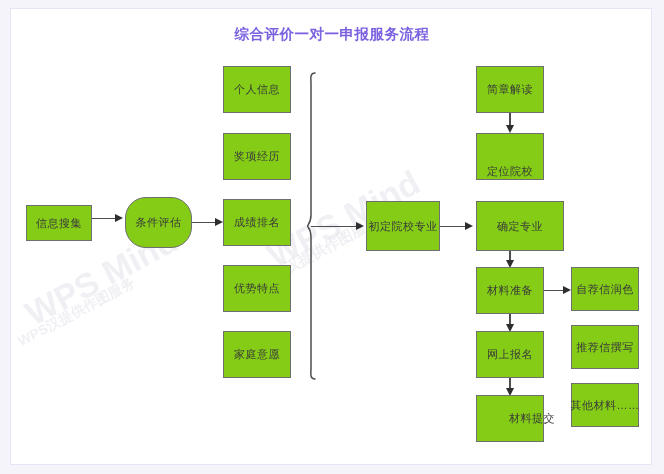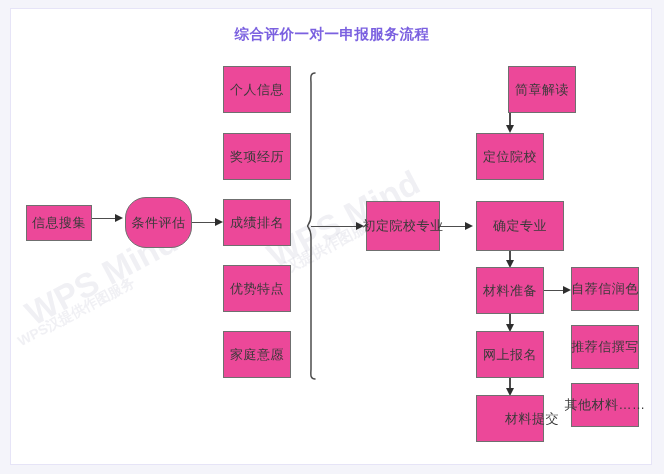--- a/index.html
+++ b/index.html
@@ -52,26 +52,26 @@
   }
   .wm-a { left: 250px; top: 232px; font-size: 34px; }
   .wm-b { left: 240px; top: 268px; font-size: 15px; }
   .wm-c { left: 8px;   top: 290px; font-size: 34px; }
   .wm-d { left: 4px;   top: 326px; font-size: 14px; }
 
   
   .node {
     position: absolute;
     box-sizing: border-box;
-    background: #ec4899;
+    background: #84cc16;
     border: 1.4px solid #6f6f6f;
     display: flex;
     align-items: center;
     justify-content: center;
-    font-size: 13px;
+    font-size: 11px;
     color: #3a3a3a;
     letter-spacing: 0.5px;
     white-space: nowrap;
   }
 
   
   .line-h, .line-v {
     position: absolute;
     background: #4d4d4d;
   }
@@ -144,28 +144,28 @@
     <div class="line-h" style="left:300px; top:216.5px; width:48px;"></div>
     <div class="arrow-r" style="left:345px; top:212.8px;"></div>
 
     <div class="node" style="left:355px; top:192px; width:74px; height:50px;">
       <span class="small">初定院校专业</span>
     </div>
 
     <div class="line-h" style="left:429px; top:216.5px; width:28px;"></div>
     <div class="arrow-r" style="left:454px; top:212.8px;"></div>
 
-    <div class="node" style="left:465px; top:57px; width:68px; height:47px;margin-left:32px;">
+    <div class="node" style="left:465px; top:57px; width:68px; height:47px;">
       <span>简章解读</span>
     </div>
 
     <div class="line-v" style="left:498.3px; top:104px; height:18px;"></div>
     <div class="arrow-d" style="left:494.5px; top:116px;"></div>
 
-    <div class="node" style="left:465px; top:124px; width:68px; height:47px;">
+    <div class="node" style="left:465px; top:124px; width:68px; height:47px;align-items:flex-end;">
       <span>定位院校</span>
     </div>
 
     <div class="node" style="left:465px; top:192px; width:88px; height:50px;">
       <span>确定专业</span>
     </div>
 
     <div class="line-v" style="left:498.3px; top:242px; height:15px;"></div>
     <div class="arrow-d" style="left:494.5px; top:251px;"></div>
 

